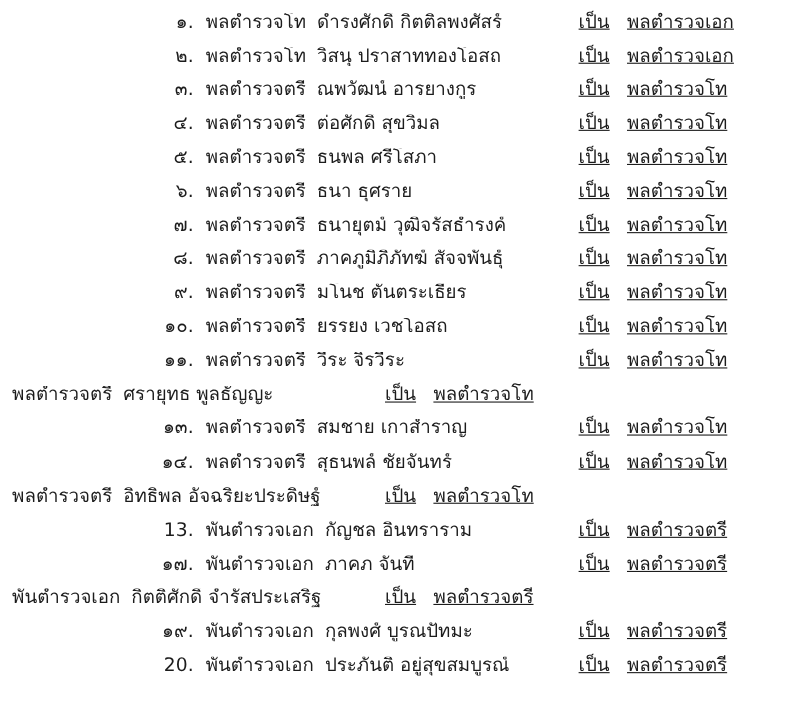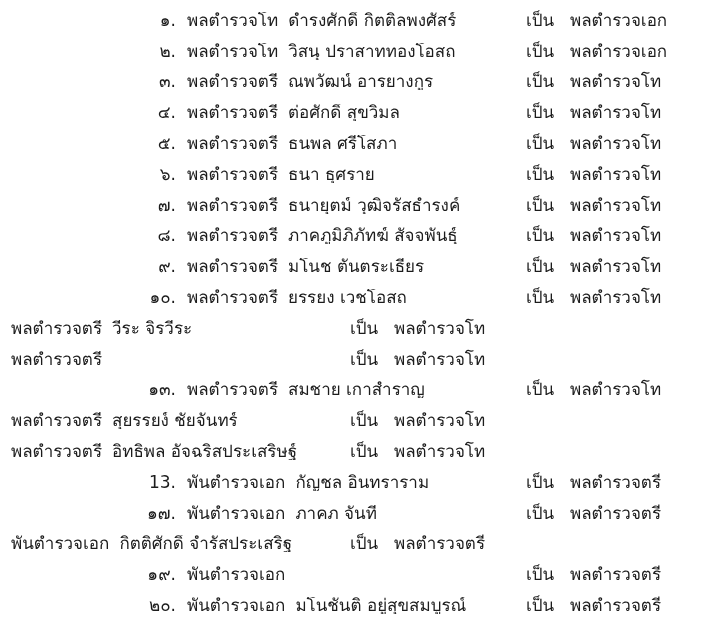--- a/index.html
+++ b/index.html
@@ -39,23 +39,25 @@
     display: flex;
   }
   .cell-body .rank {
     margin-right: 10px;
   }
   .cell-becomes {
     width: 50px;
     flex: 0 0 auto;
     box-sizing: border-box;
     padding-left: 6px;
+    text-decoration: underline;
   }
   .cell-newrank {
     flex: 1 1 auto;
+    text-decoration: underline;
   }
 </style>
 </head>
 <body>
 
 <div class="page">
   <div class="row">
     <span class="cell-no">๑.</span>
     <span class="cell-body">
       <span class="rank">พลตำรวจโท</span>
@@ -149,59 +151,62 @@
     <span class="cell-no">๑๐.</span>
     <span class="cell-body">
       <span class="rank">พลตำรวจตรี</span>
       <span class="name">ยรรยง เวชโอสถ</span>
     </span>
     <span class="cell-becomes">เป็น</span>
     <span class="cell-newrank">พลตำรวจโท</span>
   </div>
 
   <div class="row">
+    <span class="cell-no">๑๑.</span>
     <span class="cell-body">
       <span class="rank">พลตำรวจตรี</span>
       <span class="name">วีระ จิรวีระ</span>
     </span>
     <span class="cell-becomes">เป็น</span>
     <span class="cell-newrank">พลตำรวจโท</span>
   </div>
 
   <div class="row">
     <span class="cell-body">
       <span class="rank">พลตำรวจตรี</span>
+      <span class="name">ศรายุทธ พูลธัญญะ</span>
     </span>
     <span class="cell-becomes">เป็น</span>
     <span class="cell-newrank">พลตำรวจโท</span>
   </div>
 
   <div class="row">
     <span class="cell-no">๑๓.</span>
     <span class="cell-body">
       <span class="rank">พลตำรวจตรี</span>
       <span class="name">สมชาย เกาสำราญ</span>
     </span>
     <span class="cell-becomes">เป็น</span>
     <span class="cell-newrank">พลตำรวจโท</span>
   </div>
 
   <div class="row">
-    <span class="cell-body">
-      <span class="rank">พลตำรวจตรี</span>
-      <span class="name">สุยรรยง์ ชัยจันทร์</span>
-    </span>
-    <span class="cell-becomes">เป็น</span>
-    <span class="cell-newrank">พลตำรวจโท</span>
-  </div>
-
-  <div class="row">
-    <span class="cell-body">
-      <span class="rank">พลตำรวจตรี</span>
-      <span class="name">อิทธิพล อัจฉริสประเสริษฐ์</span>
+    <span class="cell-no">๑๔.</span>
+    <span class="cell-body">
+      <span class="rank">พลตำรวจตรี</span>
+      <span class="name">สุธนพล์ ชัยจันทร์</span>
+    </span>
+    <span class="cell-becomes">เป็น</span>
+    <span class="cell-newrank">พลตำรวจโท</span>
+  </div>
+
+  <div class="row">
+    <span class="cell-body">
+      <span class="rank">พลตำรวจตรี</span>
+      <span class="name">อิทธิพล อัจฉริยะประดิษฐ์</span>
     </span>
     <span class="cell-becomes">เป็น</span>
     <span class="cell-newrank">พลตำรวจโท</span>
   </div>
 
   <div class="row">
     <span class="cell-no">13.</span>
     <span class="cell-body">
       <span class="rank">พันตำรวจเอก</span>
       <span class="name">กัญชล อินทราราม</span>
@@ -226,27 +231,28 @@
       <span class="name">กิตติศักดิ์ จำรัสประเสริฐ</span>
     </span>
     <span class="cell-becomes">เป็น</span>
     <span class="cell-newrank">พลตำรวจตรี</span>
   </div>
 
   <div class="row">
     <span class="cell-no">๑๙.</span>
     <span class="cell-body">
       <span class="rank">พันตำรวจเอก</span>
-    </span>
-    <span class="cell-becomes">เป็น</span>
-    <span class="cell-newrank">พลตำรวจตรี</span>
-  </div>
-
-  <div class="row">
-    <span class="cell-no">๒๐.</span>
-    <span class="cell-body">
-      <span class="rank">พันตำรวจเอก</span>
-      <span class="name">มโนชันติ อยู่สุขสมบูรณ์</span>
+      <span class="name">กุลพงศ์ บูรณปัทมะ</span>
+    </span>
+    <span class="cell-becomes">เป็น</span>
+    <span class="cell-newrank">พลตำรวจตรี</span>
+  </div>
+
+  <div class="row">
+    <span class="cell-no">20.</span>
+    <span class="cell-body">
+      <span class="rank">พันตำรวจเอก</span>
+      <span class="name">ประภันติ อยู่สุขสมบูรณ์</span>
     </span>
     <span class="cell-becomes">เป็น</span>
     <span class="cell-newrank">พลตำรวจตรี</span>
   </div>
 </div>
 
 </body></html>

